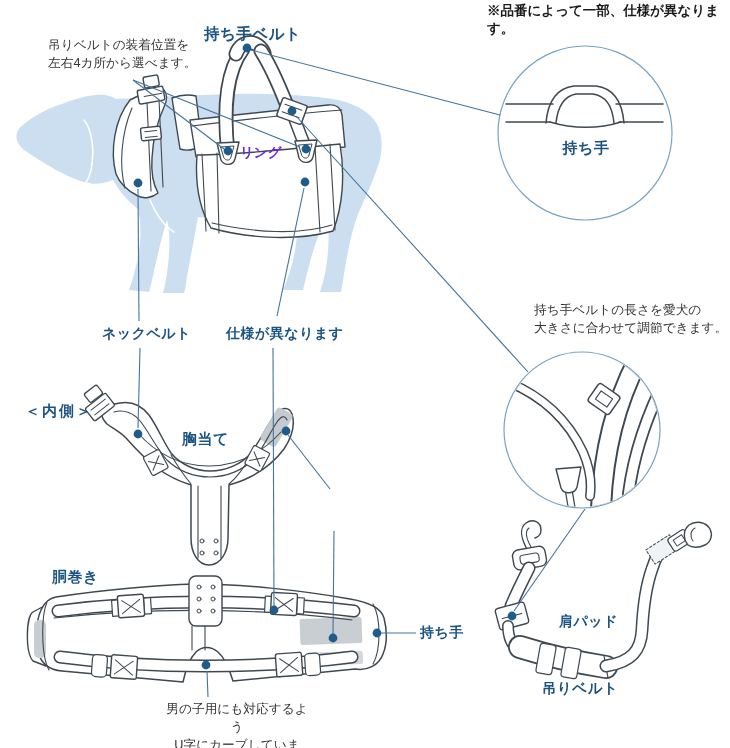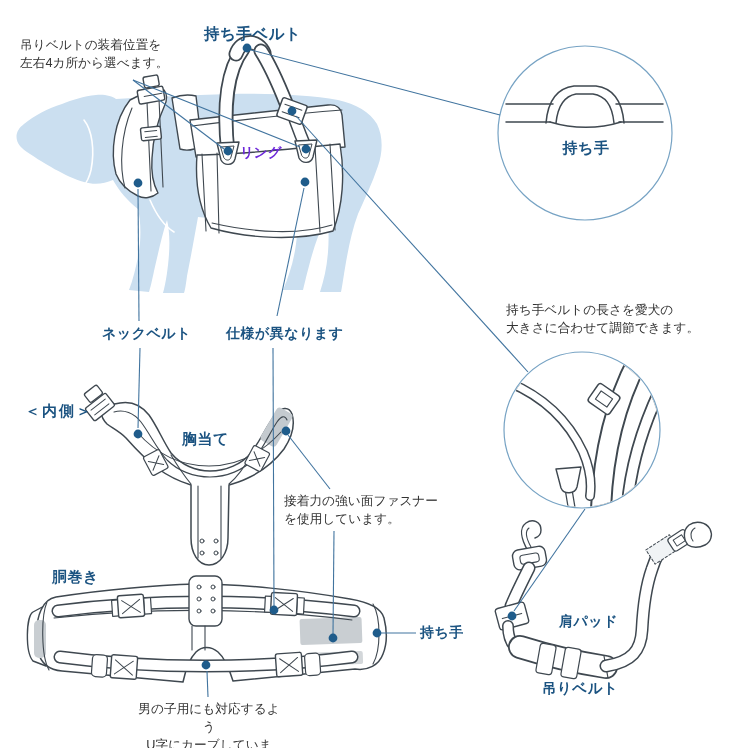--- a/index.html
+++ b/index.html
@@ -1,20 +1,20 @@
 <!DOCTYPE html>
 <html><head>
 <meta charset="utf-8">
 <style>
   html,body{margin:0;padding:0;background:#fff;}
   #stage{position:relative;width:730px;height:748px;background:#fff;overflow:hidden;
          font-family:"Liberation Sans",sans-serif;}
   #art{position:absolute;left:0;top:0;}
   .txt{position:absolute;white-space:pre-line;}
-  .body-txt{font-size:12.7px;line-height:18px;color:#333;}
+  .body-txt{font-size:12.7px;line-height:18px;color:#333;margin-left:28px;}
   .lbl{font-size:14px;font-weight:bold;color:#1b5381;letter-spacing:0.5px;}
   .note{font-size:13.5px;font-weight:bold;color:#1a1a1a;}
   .center{text-align:center;}
 </style>
 </head>
 <body>
 
 <div id="stage">
 
 <svg id="art" width="730" height="748" viewBox="0 0 730 748">
@@ -286,31 +286,30 @@
     <circle cx="138" cy="434" r="4.4"></circle>
         <circle cx="286" cy="431" r="4.4"></circle>
     <circle cx="274" cy="610" r="4.4"></circle>
         <circle cx="333" cy="638" r="4.4"></circle>
     <circle cx="206" cy="665" r="4.4"></circle>
         <circle cx="377" cy="633" r="4.4"></circle>
     <circle cx="512" cy="616" r="4.4"></circle>
   </g>
 </svg>
 
+  <div class="txt note" style="left:487px;top:2px;">※品番によって一部、仕様が異なります。</div>
   <div class="txt lbl" style="left:204px;top:24px;font-size:15.5px;">持ち手ベルト</div>
   <div class="txt body-txt" style="left:20px;top:36px;">吊りベルトの装着位置を
 左右4カ所から選べます。</div>
   <div class="txt" style="left:240px;top:144px;font-size:13.5px;font-weight:bold;color:#6d28d9;">リング</div>
 
   <div class="txt lbl" style="left:102px;top:325px;">ネックベルト</div>
   <div class="txt lbl" style="left:226px;top:325px;">仕様が異なります</div>
   <div class="txt lbl" style="left:25px;top:402px;font-size:15px;letter-spacing:2px;">＜内側＞</div>
   <div class="txt lbl" style="left:182px;top:430px;font-size:15px;text-align:center;">胸当て</div>
-  <div class="txt body-txt" style="left:284px;top:492px;">接着力の強い面ファスナー
-を使用しています。</div>
   <div class="txt lbl" style="left:52px;top:568px;font-size:15px;">胴巻き</div>
   <div class="txt body-txt center" style="left:135px;top:700px;width:148px;">男の子用にも対応するよう
 U字にカーブしています。</div>
   <div class="txt lbl" style="left:420px;top:624px;">持ち手</div>
 
   <div class="txt body-txt" style="left:506px;top:301px;">持ち手ベルトの長さを愛犬の
 大きさに合わせて調節できます。</div>
   <div class="txt lbl center" style="left:536px;top:139px;width:100px;font-size:15px;">持ち手</div>
 
   <div class="txt lbl" style="left:559px;top:613px;">肩パッド</div>

